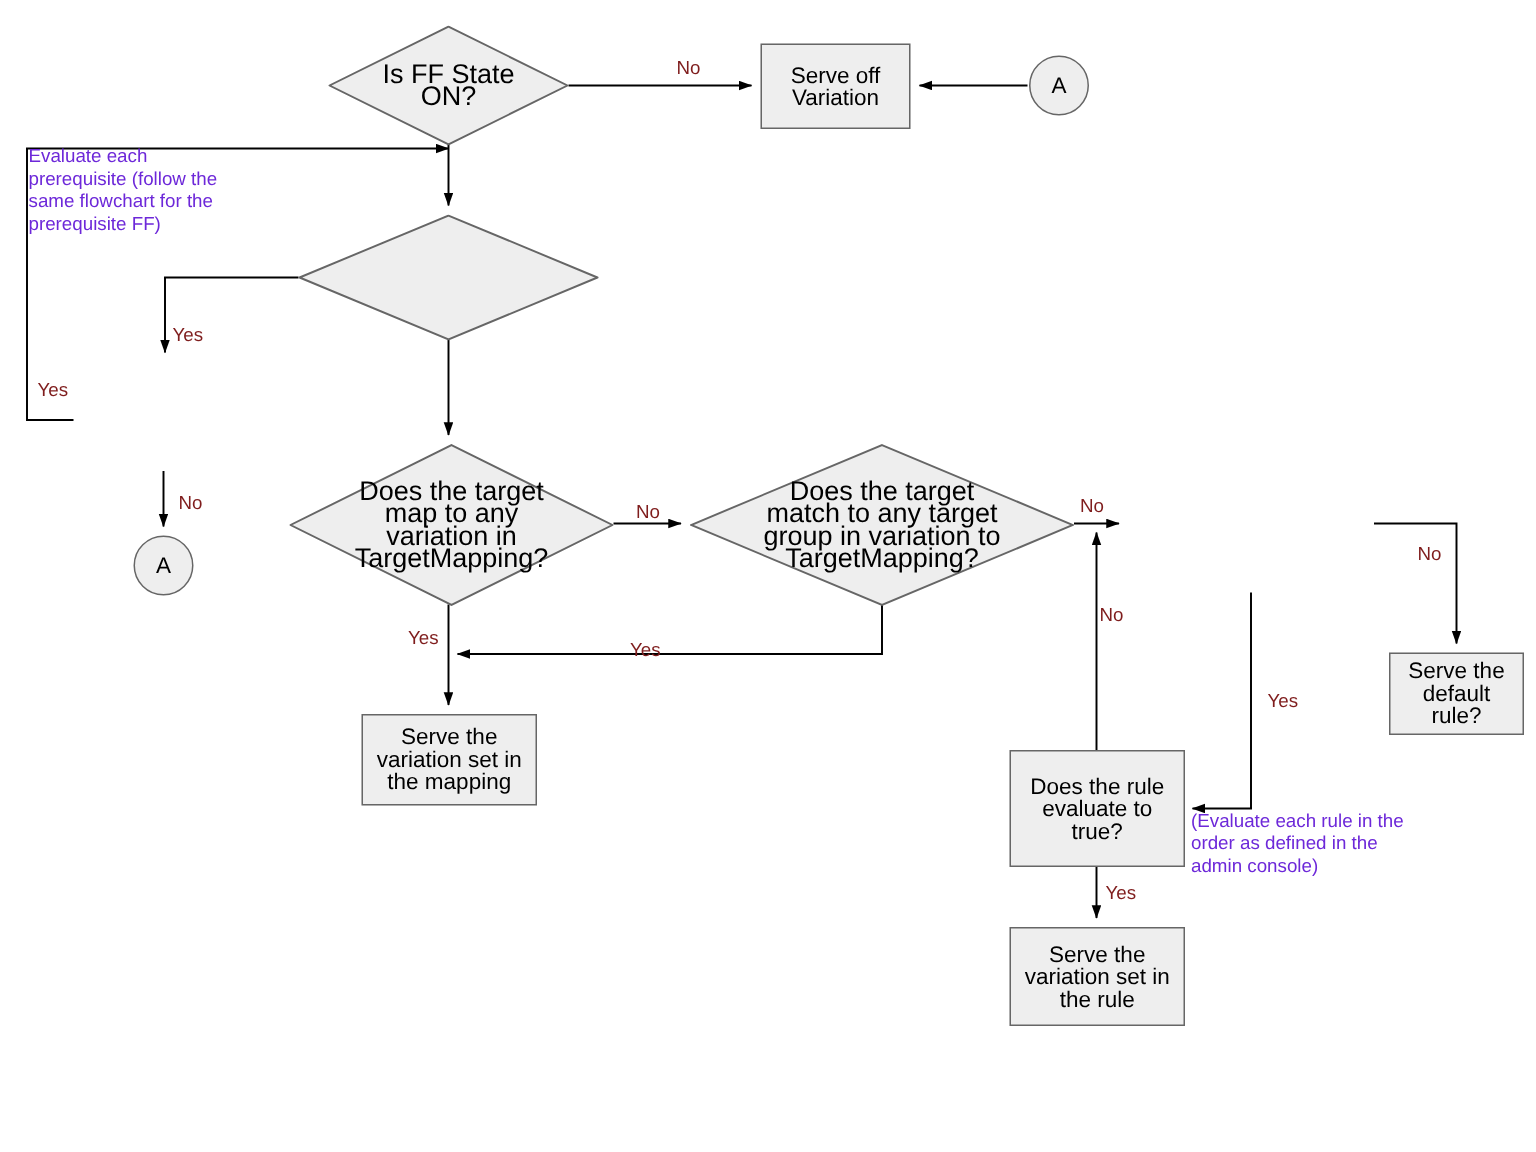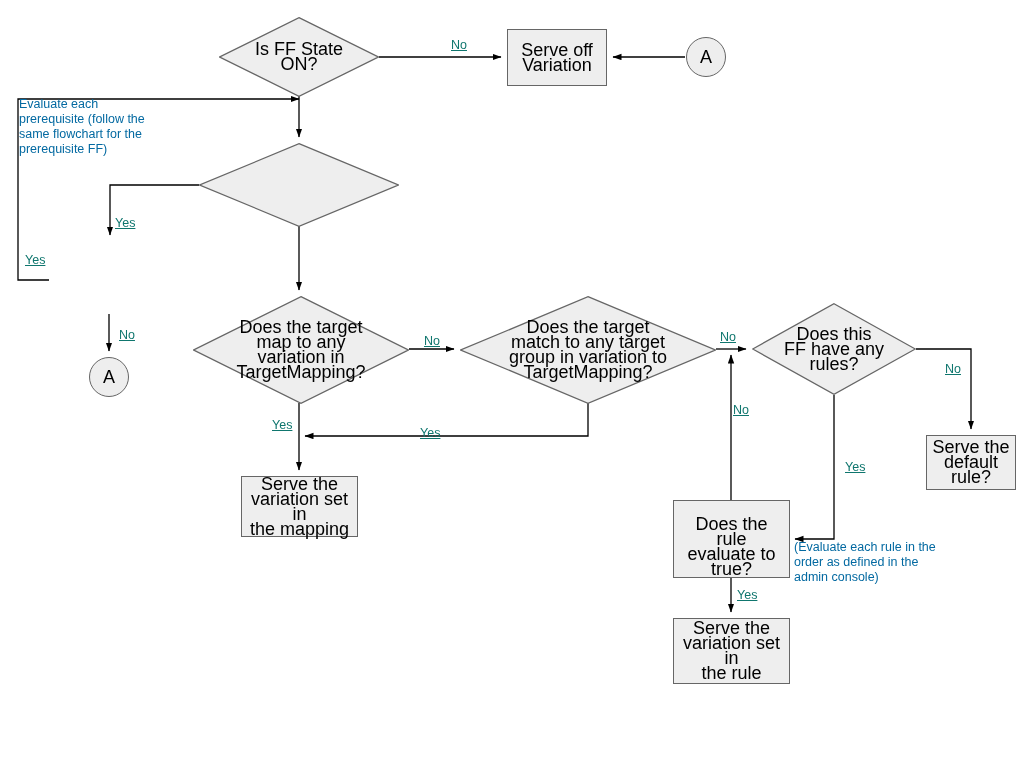--- a/index.html
+++ b/index.html
@@ -28,21 +28,21 @@
     height: 768px;
   }
   .node {
     position: absolute;
     box-sizing: border-box;
     display: flex;
     align-items: center;
     justify-content: center;
     text-align: center;
     color: #000000;
-    font-size: 18px;
+    font-size: 15px;
     line-height: 15px;
   }
   .node .lbl {
     display: block;
     white-space: pre-line;
     padding: 0 4px;
   }
   .box {
     background: #eeeeee;
     border: 1px solid #666666;
@@ -71,29 +71,28 @@
     text-align: center;
     color: #000000;
     font-size: 18px;
     line-height: 15px;
     white-space: pre-line;
   }
   .edge-label {
     position: absolute;
     font-size: 12.5px;
     line-height: 15px;
-    color: #0f766e;
+    color: #7f1d1d;
     white-space: nowrap;
-    text-decoration: underline;
   }
   .note {
     position: absolute;
     font-size: 12.5px;
     line-height: 15px;
-    color: #0369a1;
+    color: #6d28d9;
     white-space: pre-line;
   }
 </style>
 </head>
 <body>
 
 <div id="canvas">
 
   <svg id="edges" viewBox="0 0 1024 768" xmlns="http://www.w3.org/2000/svg">
     <defs>
@@ -176,41 +175,33 @@
   <div class="diamond-wrap" style="left:460px; top:296px; width:256px; height:108px;">
     <svg class="diamond-shape" viewBox="0 0 256 108" preserveAspectRatio="none">
       <polygon points="128,0.7 255.3,54 128,107.3 0.7,54" fill="#eeeeee" stroke="#666666" stroke-width="1.3" vector-effect="non-scaling-stroke"></polygon>
     </svg>
     <div class="diamond-text">Does the target
 match to any target
 group in variation to
 TargetMapping?</div>
   </div>
 
-  <div class="diamond-wrap" style="left:752px; top:303px; width:164px; height:92px;">
-    <svg class="diamond-shape" viewBox="0 0 164 92" preserveAspectRatio="none">
-      <polygon points="82,0.7 163.3,46 82,91.3 0.7,46" fill="#eeeeee" stroke="#666666" stroke-width="1.3" vector-effect="non-scaling-stroke"></polygon>
-    </svg>
-    <div class="diamond-text">Does this
-FF have any
-rules?</div>
-  </div>
 
   <div class="node box" style="left:926px; top:435px; width:90px; height:55px;">
     <span class="lbl">Serve the
 default rule?</span>
   </div>
 
   <div class="node box" style="left:241px; top:476px; width:117px; height:61px;">
     <span class="lbl">Serve the
 variation set in
 the mapping</span>
   </div>
 
-  <div class="node box" style="left:673px; top:500px; width:117px; height:78px;align-items:flex-end;">
+  <div class="node box" style="left:673px; top:500px; width:117px; height:78px;">
     <span class="lbl">Does the rule
 evaluate to true?</span>
   </div>
 
   <div class="node box" style="left:673px; top:618px; width:117px; height:66px;">
     <span class="lbl">Serve the
 variation set in
 the rule</span>
   </div>
 

